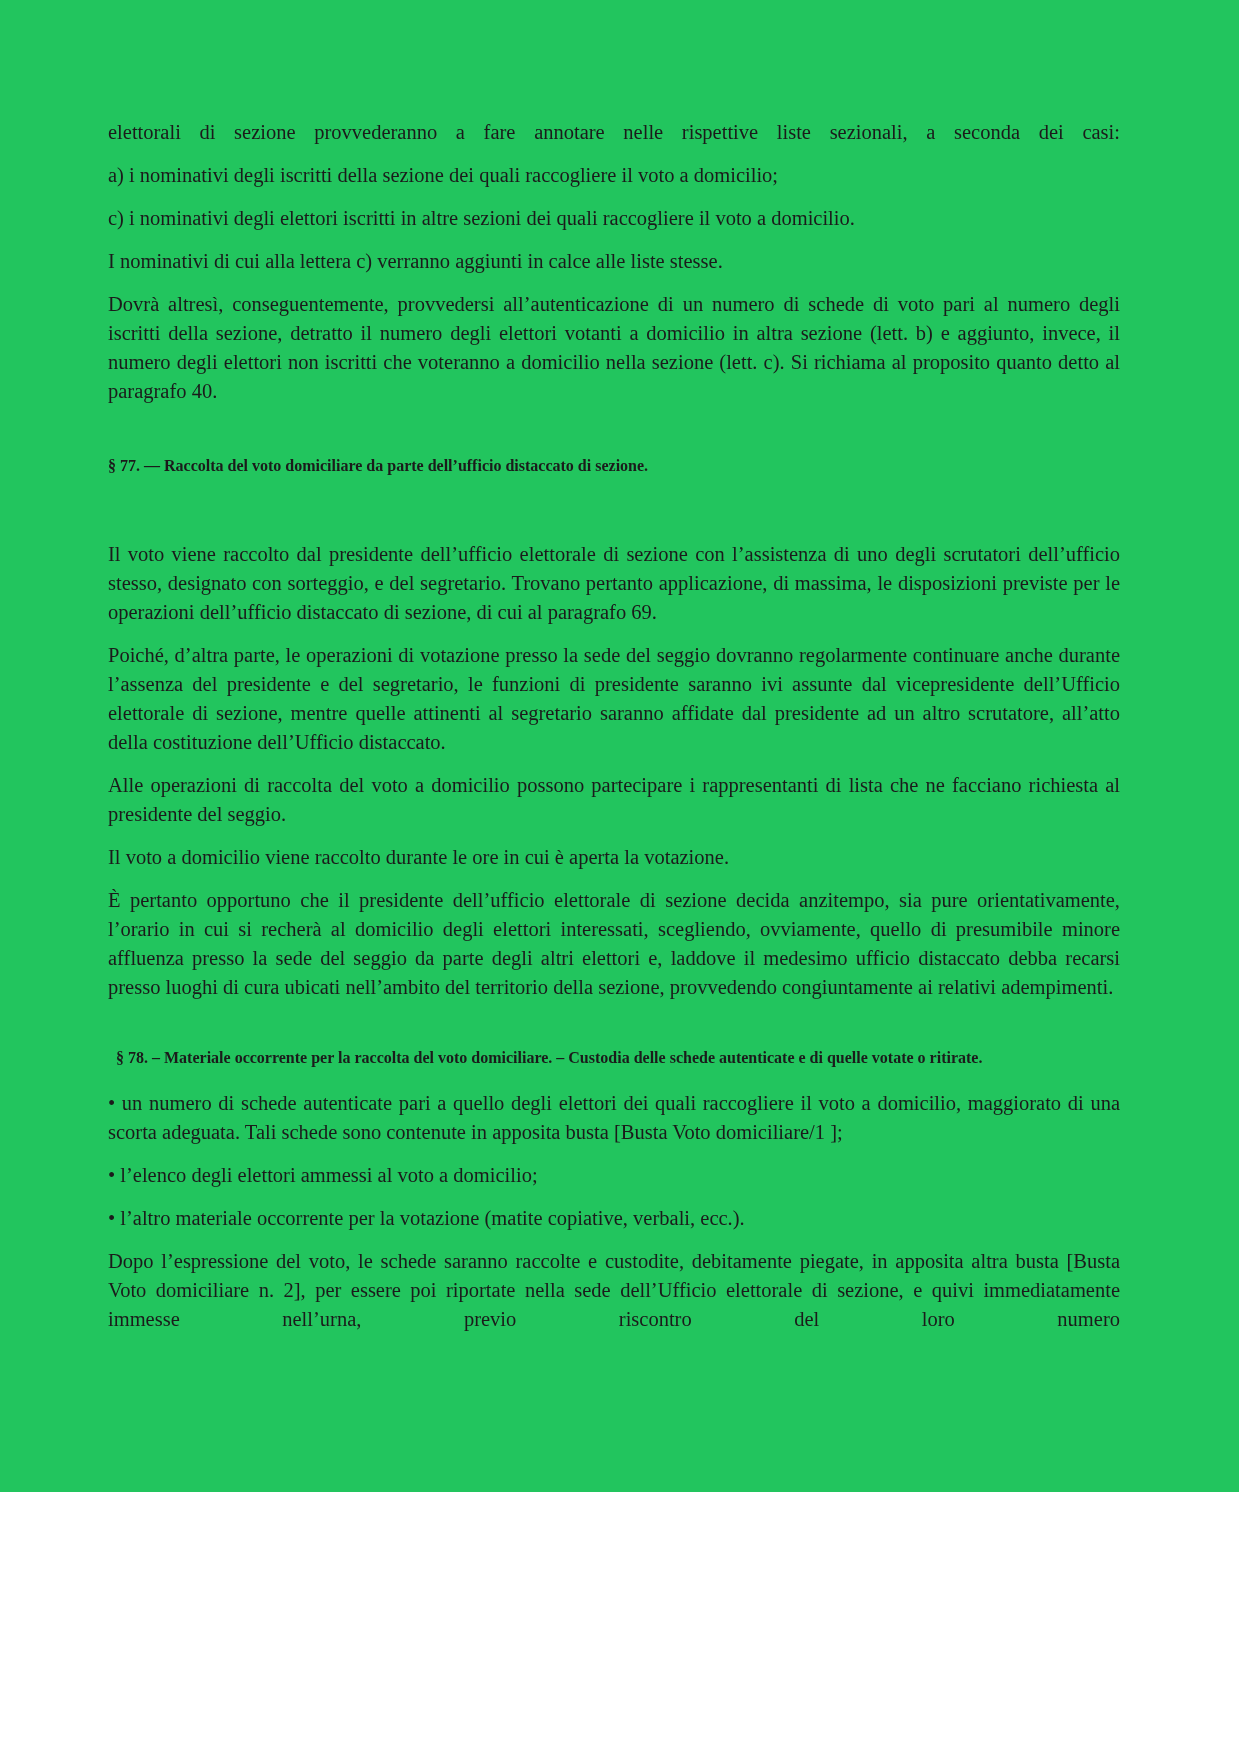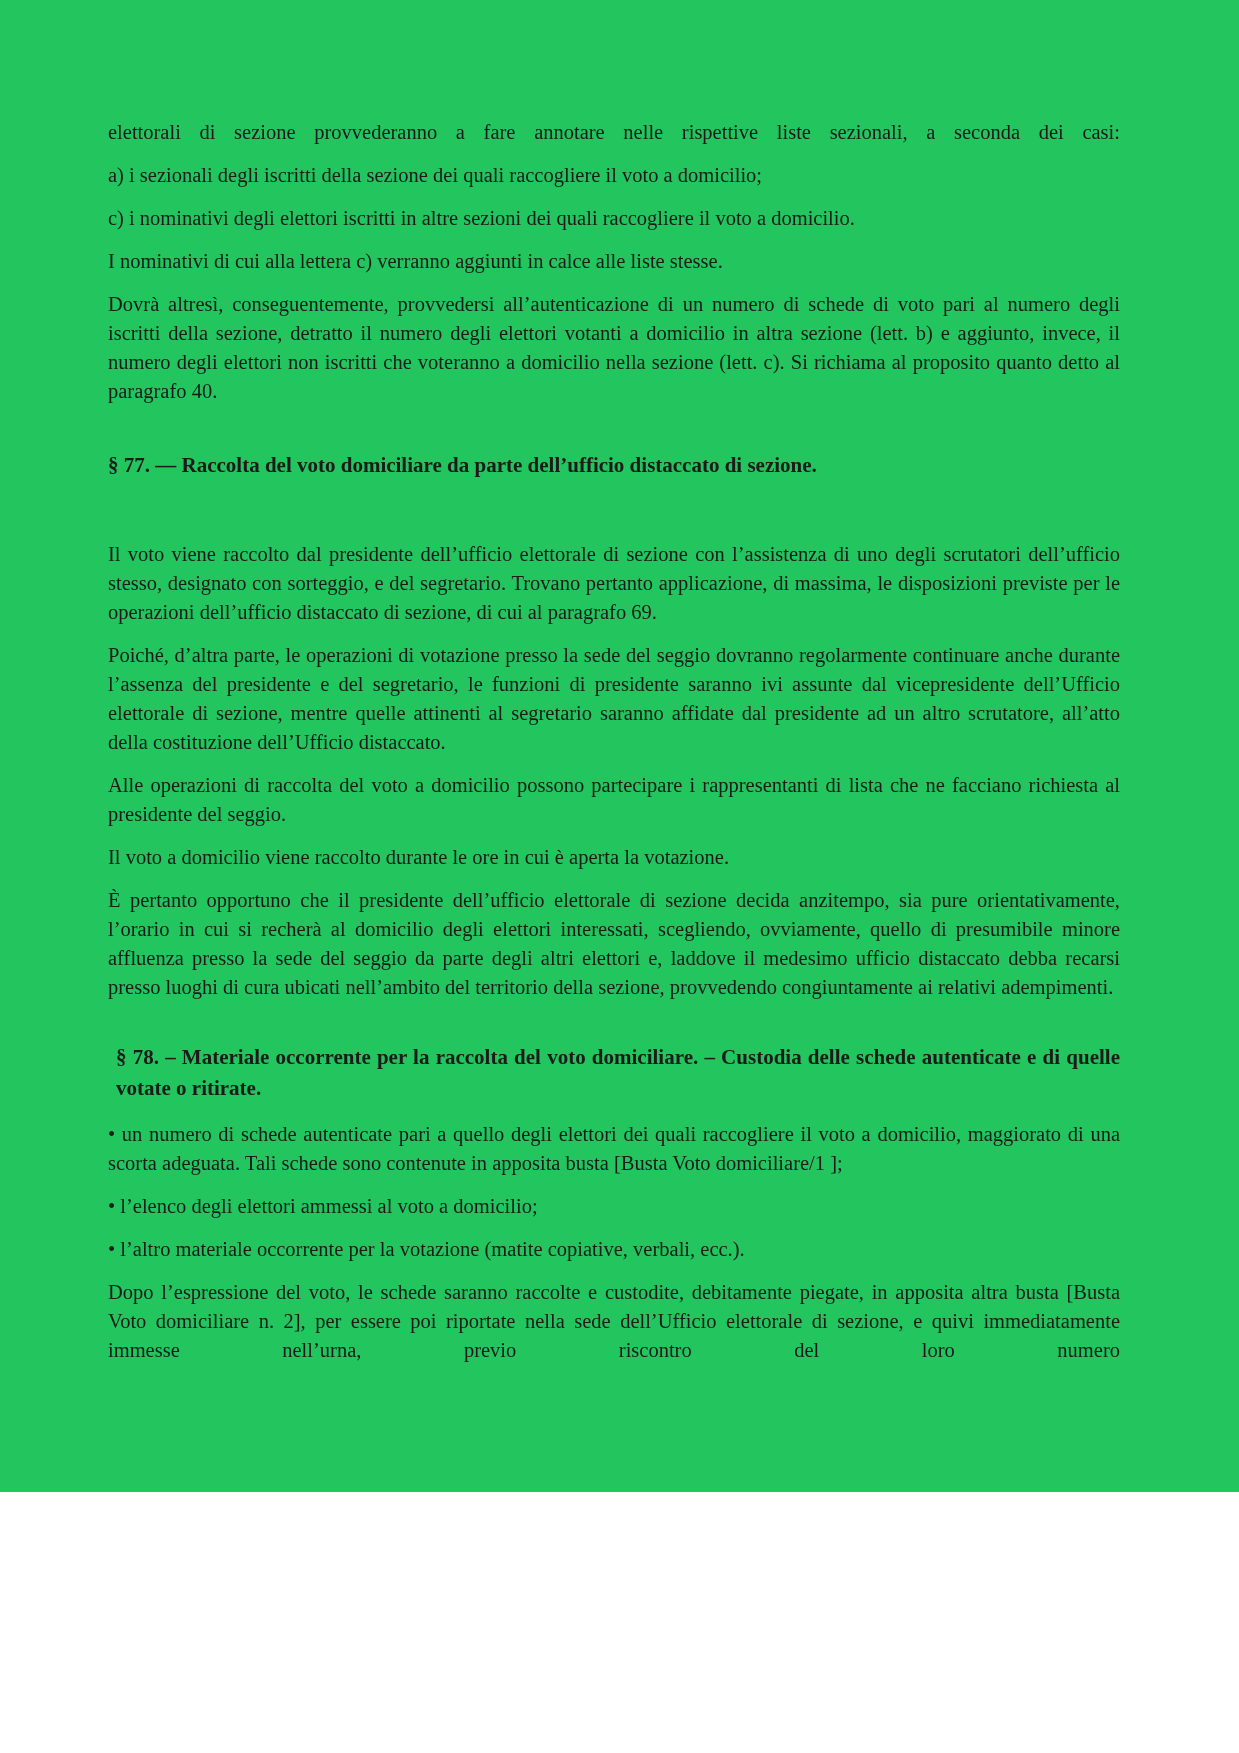--- a/index.html
+++ b/index.html
@@ -23,21 +23,21 @@
     width: 1012px;
     font-size: 20.5px;
     line-height: 29px;
     text-align: justify;
   }
   .para {
     margin: 0 0 14px 0;
   }
   .heading {
     font-weight: bold;
-    font-size: 21px;
+    font-size: 16px;
   }
   .h77 {
     margin: 45px 0 60px 0;
     text-align: left;
   }
   .h78 {
     margin: 40px 0 16px 8px;
     line-height: 31px;
     text-align: justify;
   }
@@ -54,21 +54,21 @@
   }
 </style>
 </head>
 <body>
 
 <div class="page">
   <div class="content">
 
     <p class="para cont">elettorali di sezione provvederanno a fare annotare nelle rispettive liste sezionali, a seconda dei casi:</p>
 
-    <p class="para">a) i sezionali degli iscritti della sezione dei quali raccogliere il voto a domicilio;</p>
+    <p class="para">a) i nominativi degli iscritti della sezione dei quali raccogliere il voto a domicilio;</p>
 
 
     <p class="para">c) i nominativi degli elettori iscritti in altre sezioni dei quali raccogliere il voto a domicilio.</p>
 
     <p class="para">I nominativi di cui alla lettera c) verranno aggiunti in calce alle liste stesse.</p>
 
     <p class="para">Dovrà altresì, conseguentemente, provvedersi all’autenticazione di un numero di schede di voto pari al numero degli iscritti della sezione, detratto il numero degli elettori votanti a domicilio in altra sezione (lett. b) e aggiunto, invece, il numero degli elettori non iscritti che voteranno a domicilio nella sezione (lett. c). Si richiama al proposito quanto detto al paragrafo 40.</p>
 
     <p class="heading h77">§ 77. — Raccolta del voto domiciliare da parte dell’ufficio distaccato di sezione.</p>
 

